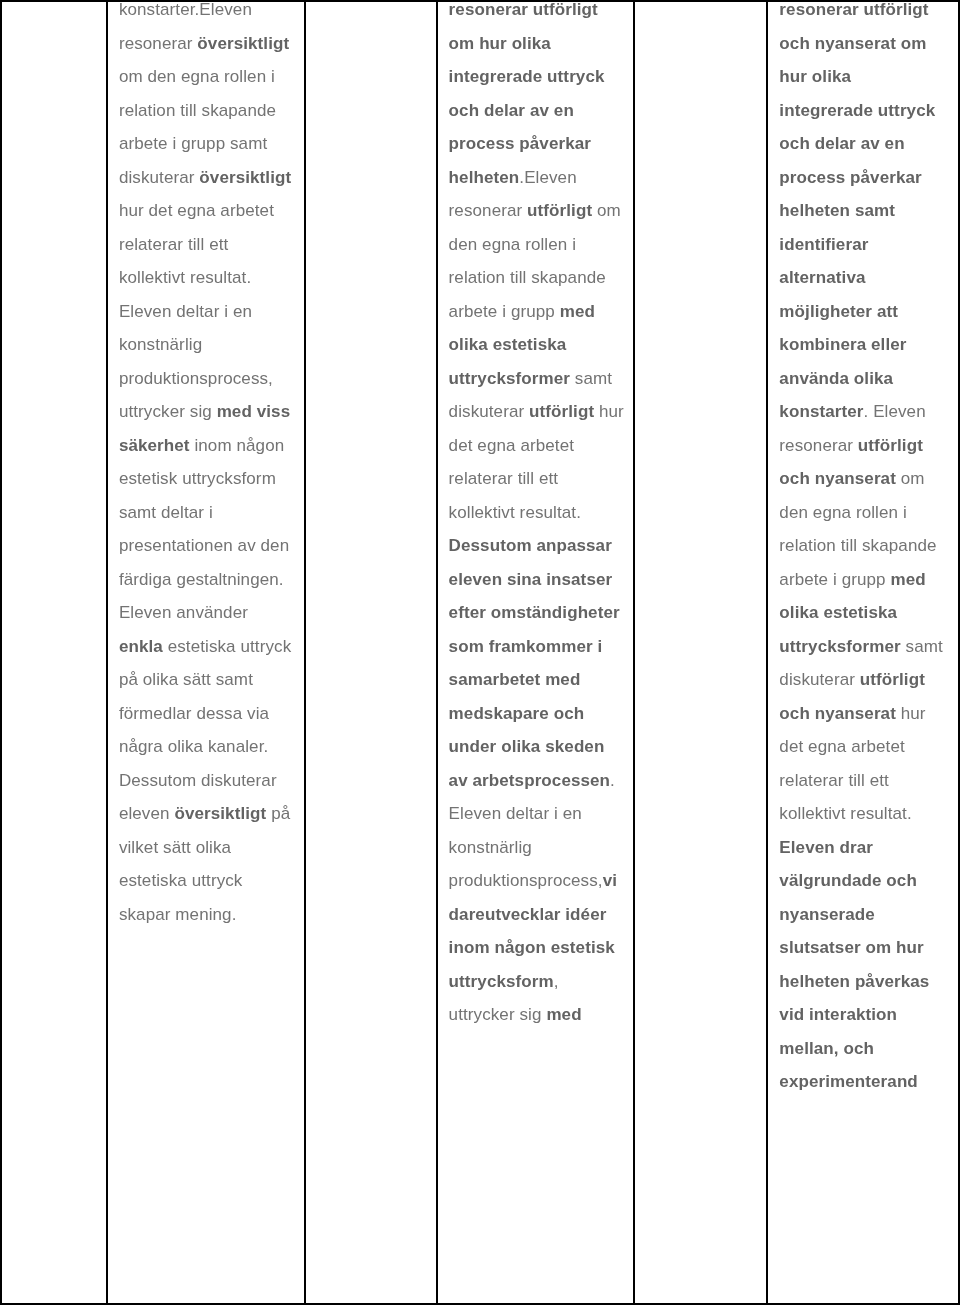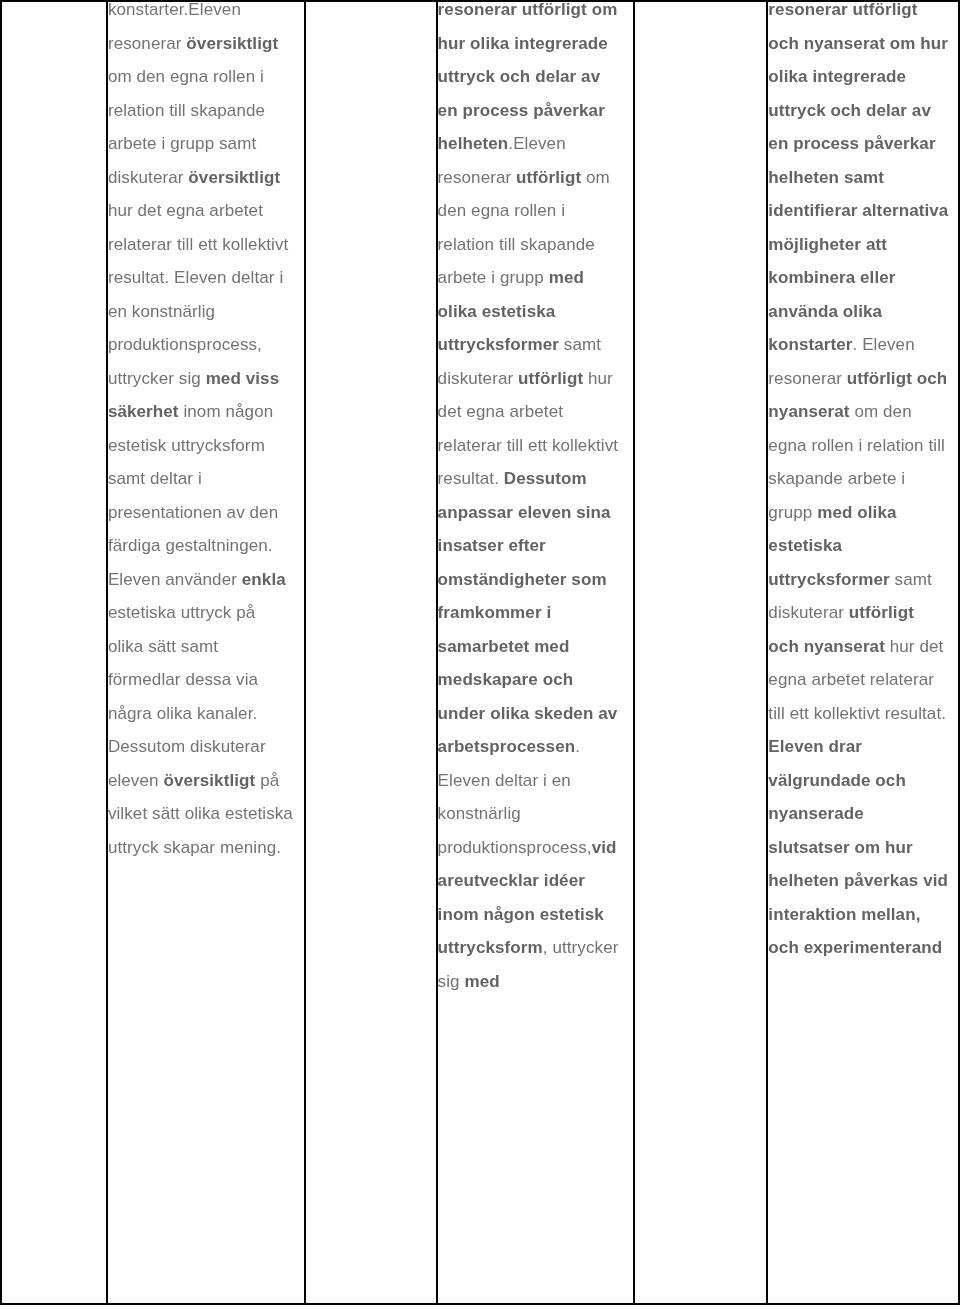--- a/index.html
+++ b/index.html
@@ -19,21 +19,21 @@
     width: 960px;
     border-collapse: collapse;
     table-layout: fixed;
     margin: 0;
     padding: 0;
   }
 
   #grade-table td {
     border: 2px solid #000000;
     vertical-align: top;
-    padding: 0 9px 0 0;
+    padding: 0 9px 0 11px;
     background: #ffffff;
     margin-top: 44px;
   }
 
   
   col.c-pad-left  { width: 105px; }
   col.c-text-1    { width: 196px; }
   col.c-gap-1     { width: 131px; }
   col.c-text-2    { width: 196px; }
   col.c-gap-2     { width: 132px; }

